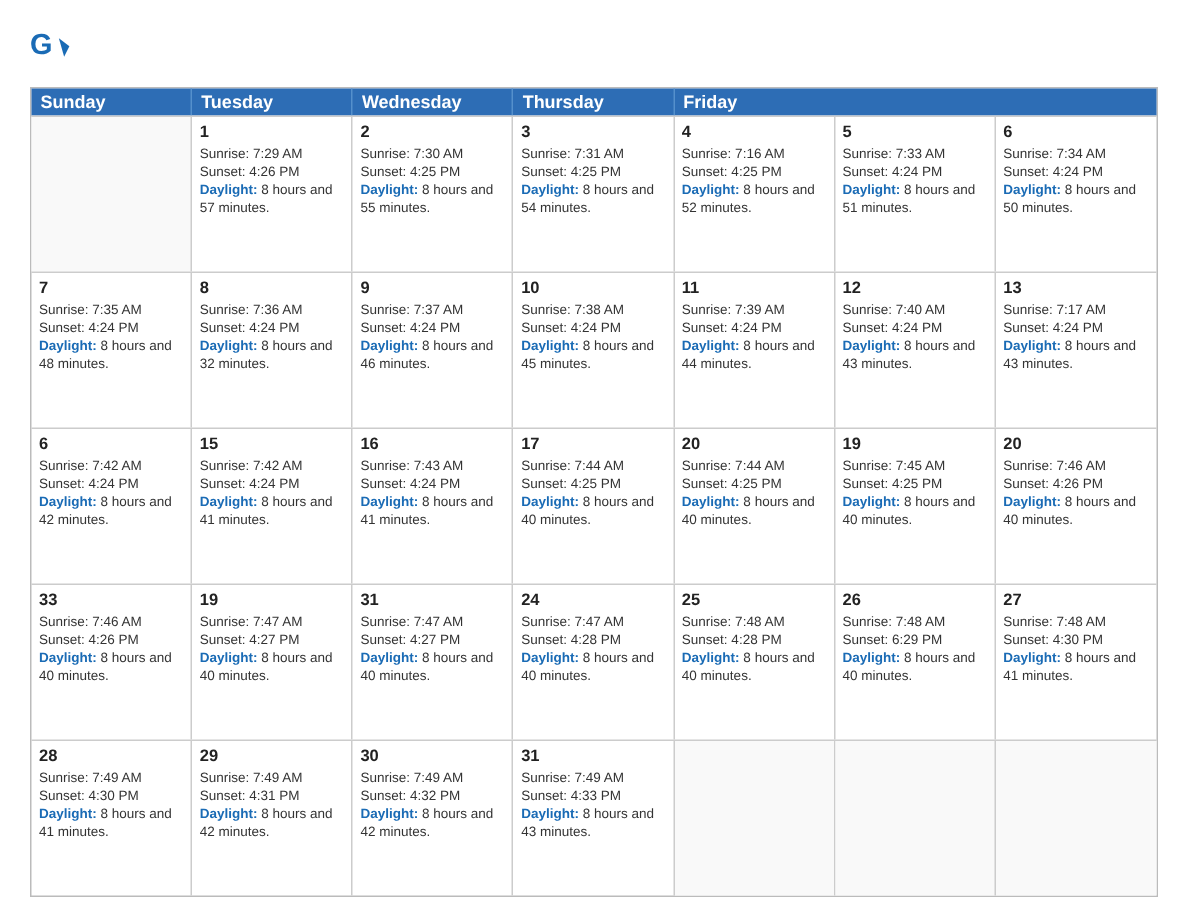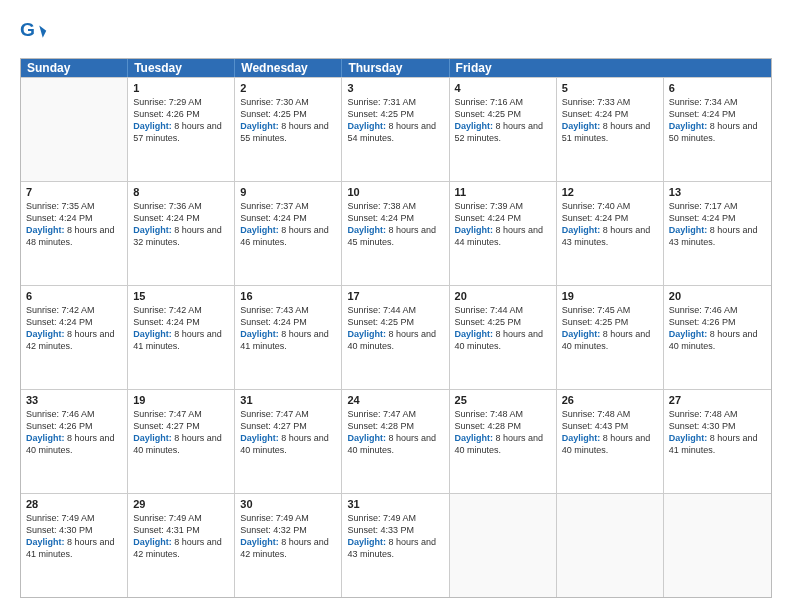--- a/index.html
+++ b/index.html
@@ -249,21 +249,21 @@
           <div class="cal-cell">
             <div class="cell-day">24</div>
             <div class="cell-info"><span>Sunrise: 7:47 AM</span><br><span>Sunset: 4:28 PM</span><br><span class="highlight">Daylight: </span><span>8 hours and 40 minutes.</span></div>
           </div>
           <div class="cal-cell">
             <div class="cell-day">25</div>
             <div class="cell-info"><span>Sunrise: 7:48 AM</span><br><span>Sunset: 4:28 PM</span><br><span class="highlight">Daylight: </span><span>8 hours and 40 minutes.</span></div>
           </div>
           <div class="cal-cell">
             <div class="cell-day">26</div>
-            <div class="cell-info"><span>Sunrise: 7:48 AM</span><br><span>Sunset: 4:43 PM</span><br><span class="highlight">Daylight: </span><span>8 hours and 40 minutes.</span></div>
+            <div class="cell-info"><span>Sunrise: 7:48 AM</span><br><span>Sunset: 6:29 PM</span><br><span class="highlight">Daylight: </span><span>8 hours and 40 minutes.</span></div>
           </div>
           <div class="cal-cell">
             <div class="cell-day">27</div>
             <div class="cell-info"><span>Sunrise: 7:48 AM</span><br><span>Sunset: 4:30 PM</span><br><span class="highlight">Daylight: </span><span>8 hours and 41 minutes.</span></div>
           </div>
         </div>
         <div class="cal-row">
           <div class="cal-cell">
             <div class="cell-day">28</div>
             <div class="cell-info"><span>Sunrise: 7:49 AM</span><br><span>Sunset: 4:30 PM</span><br><span class="highlight">Daylight: </span><span>8 hours and 41 minutes.</span></div>

